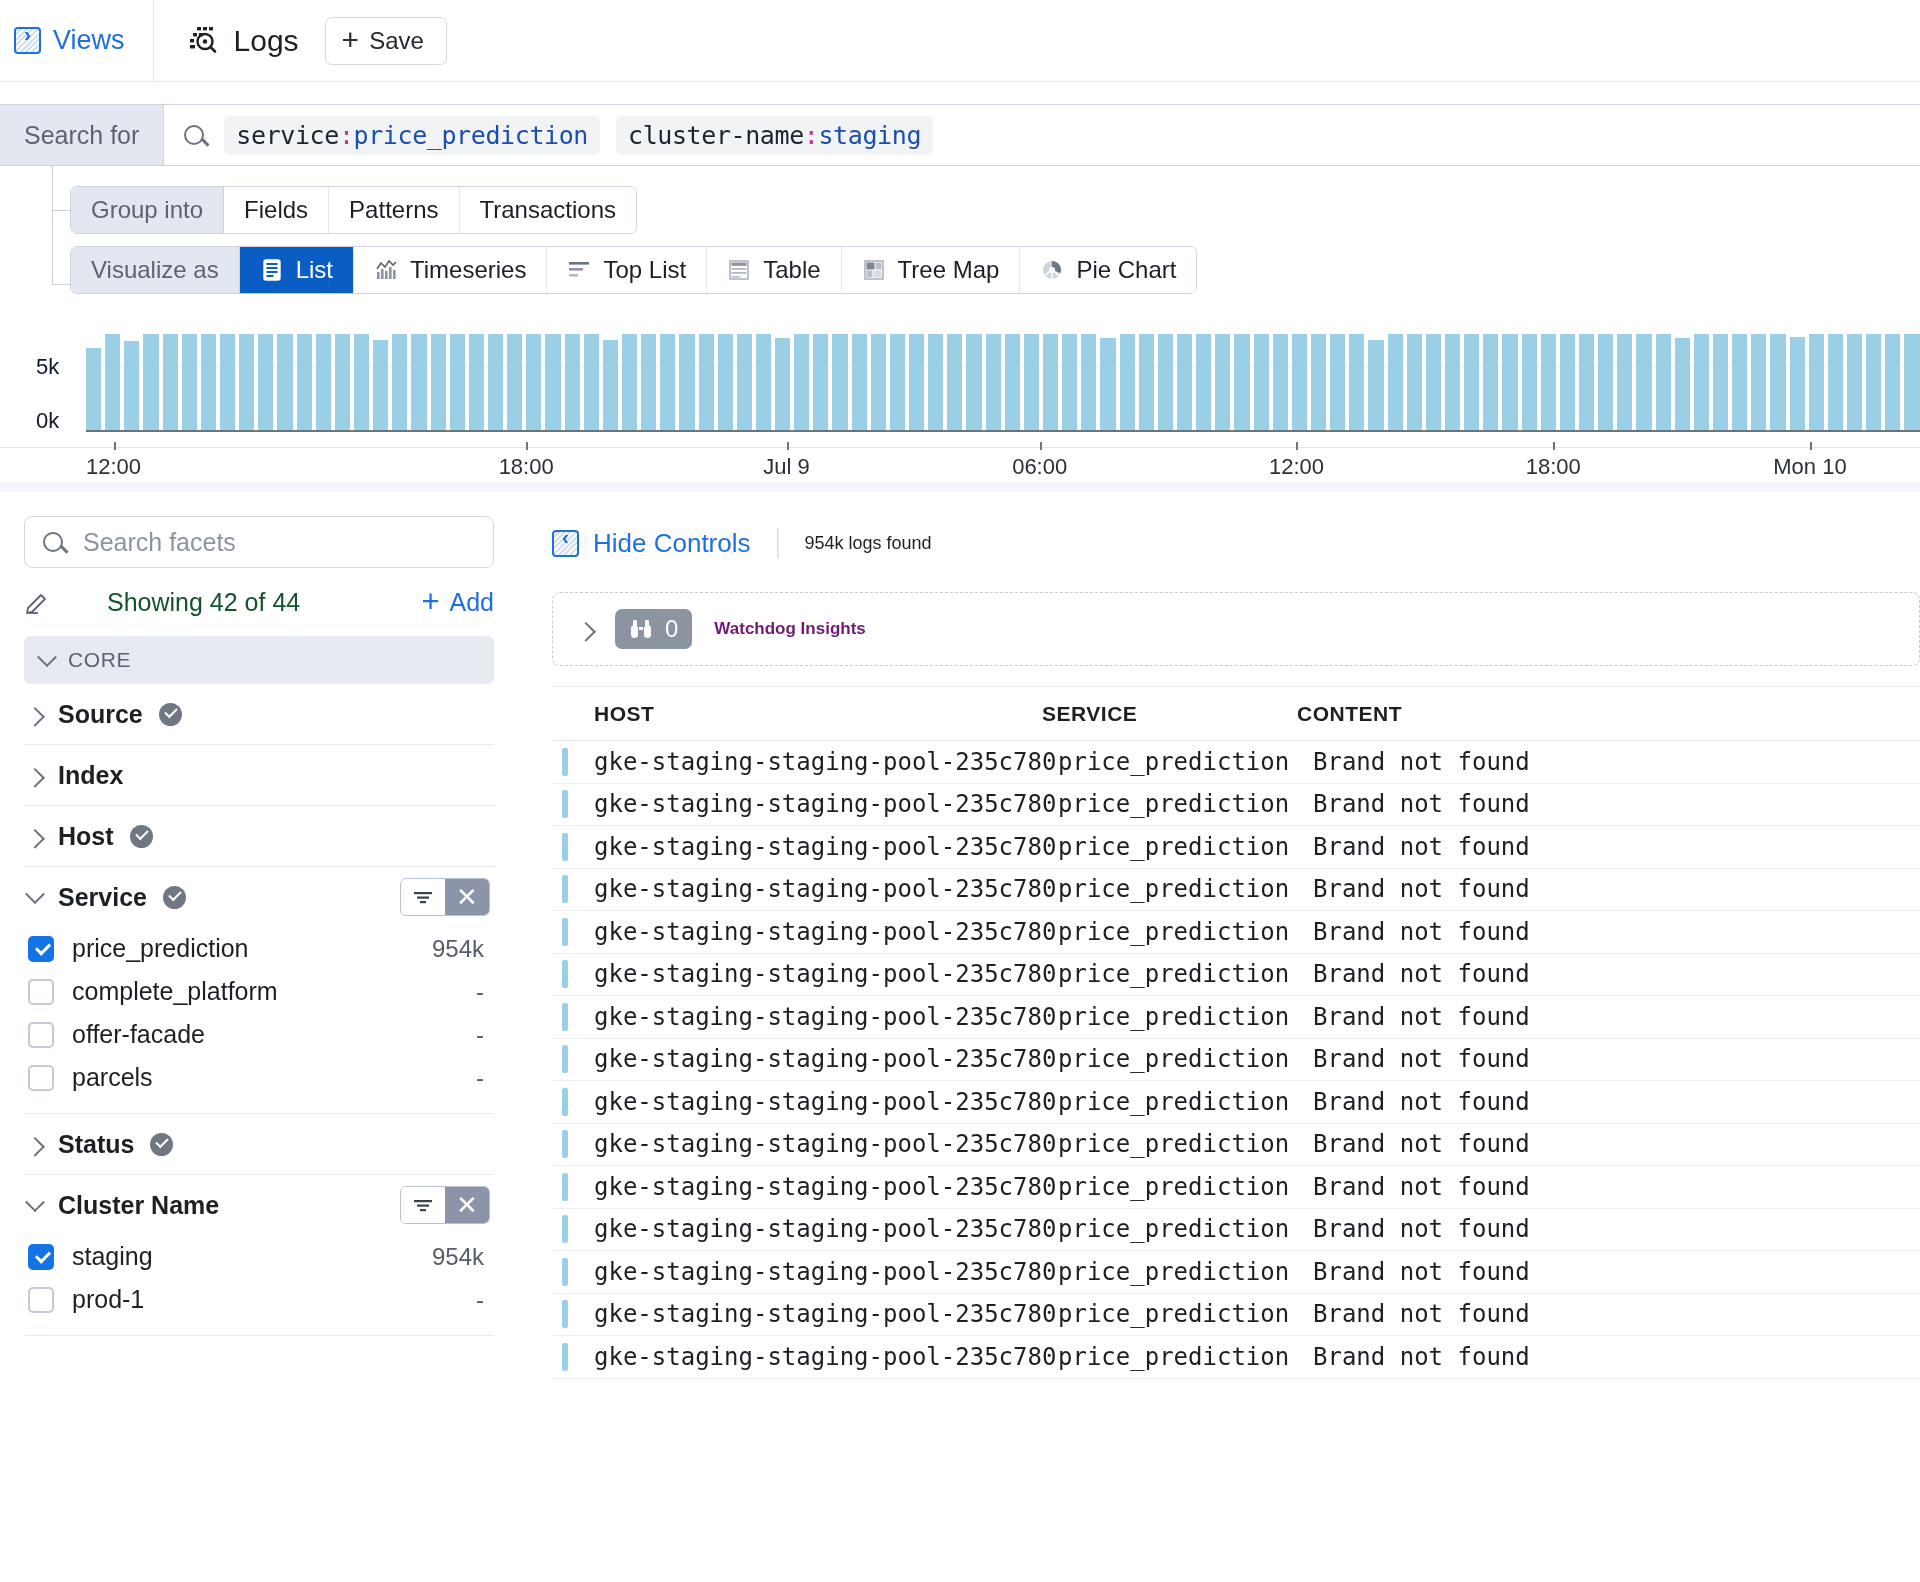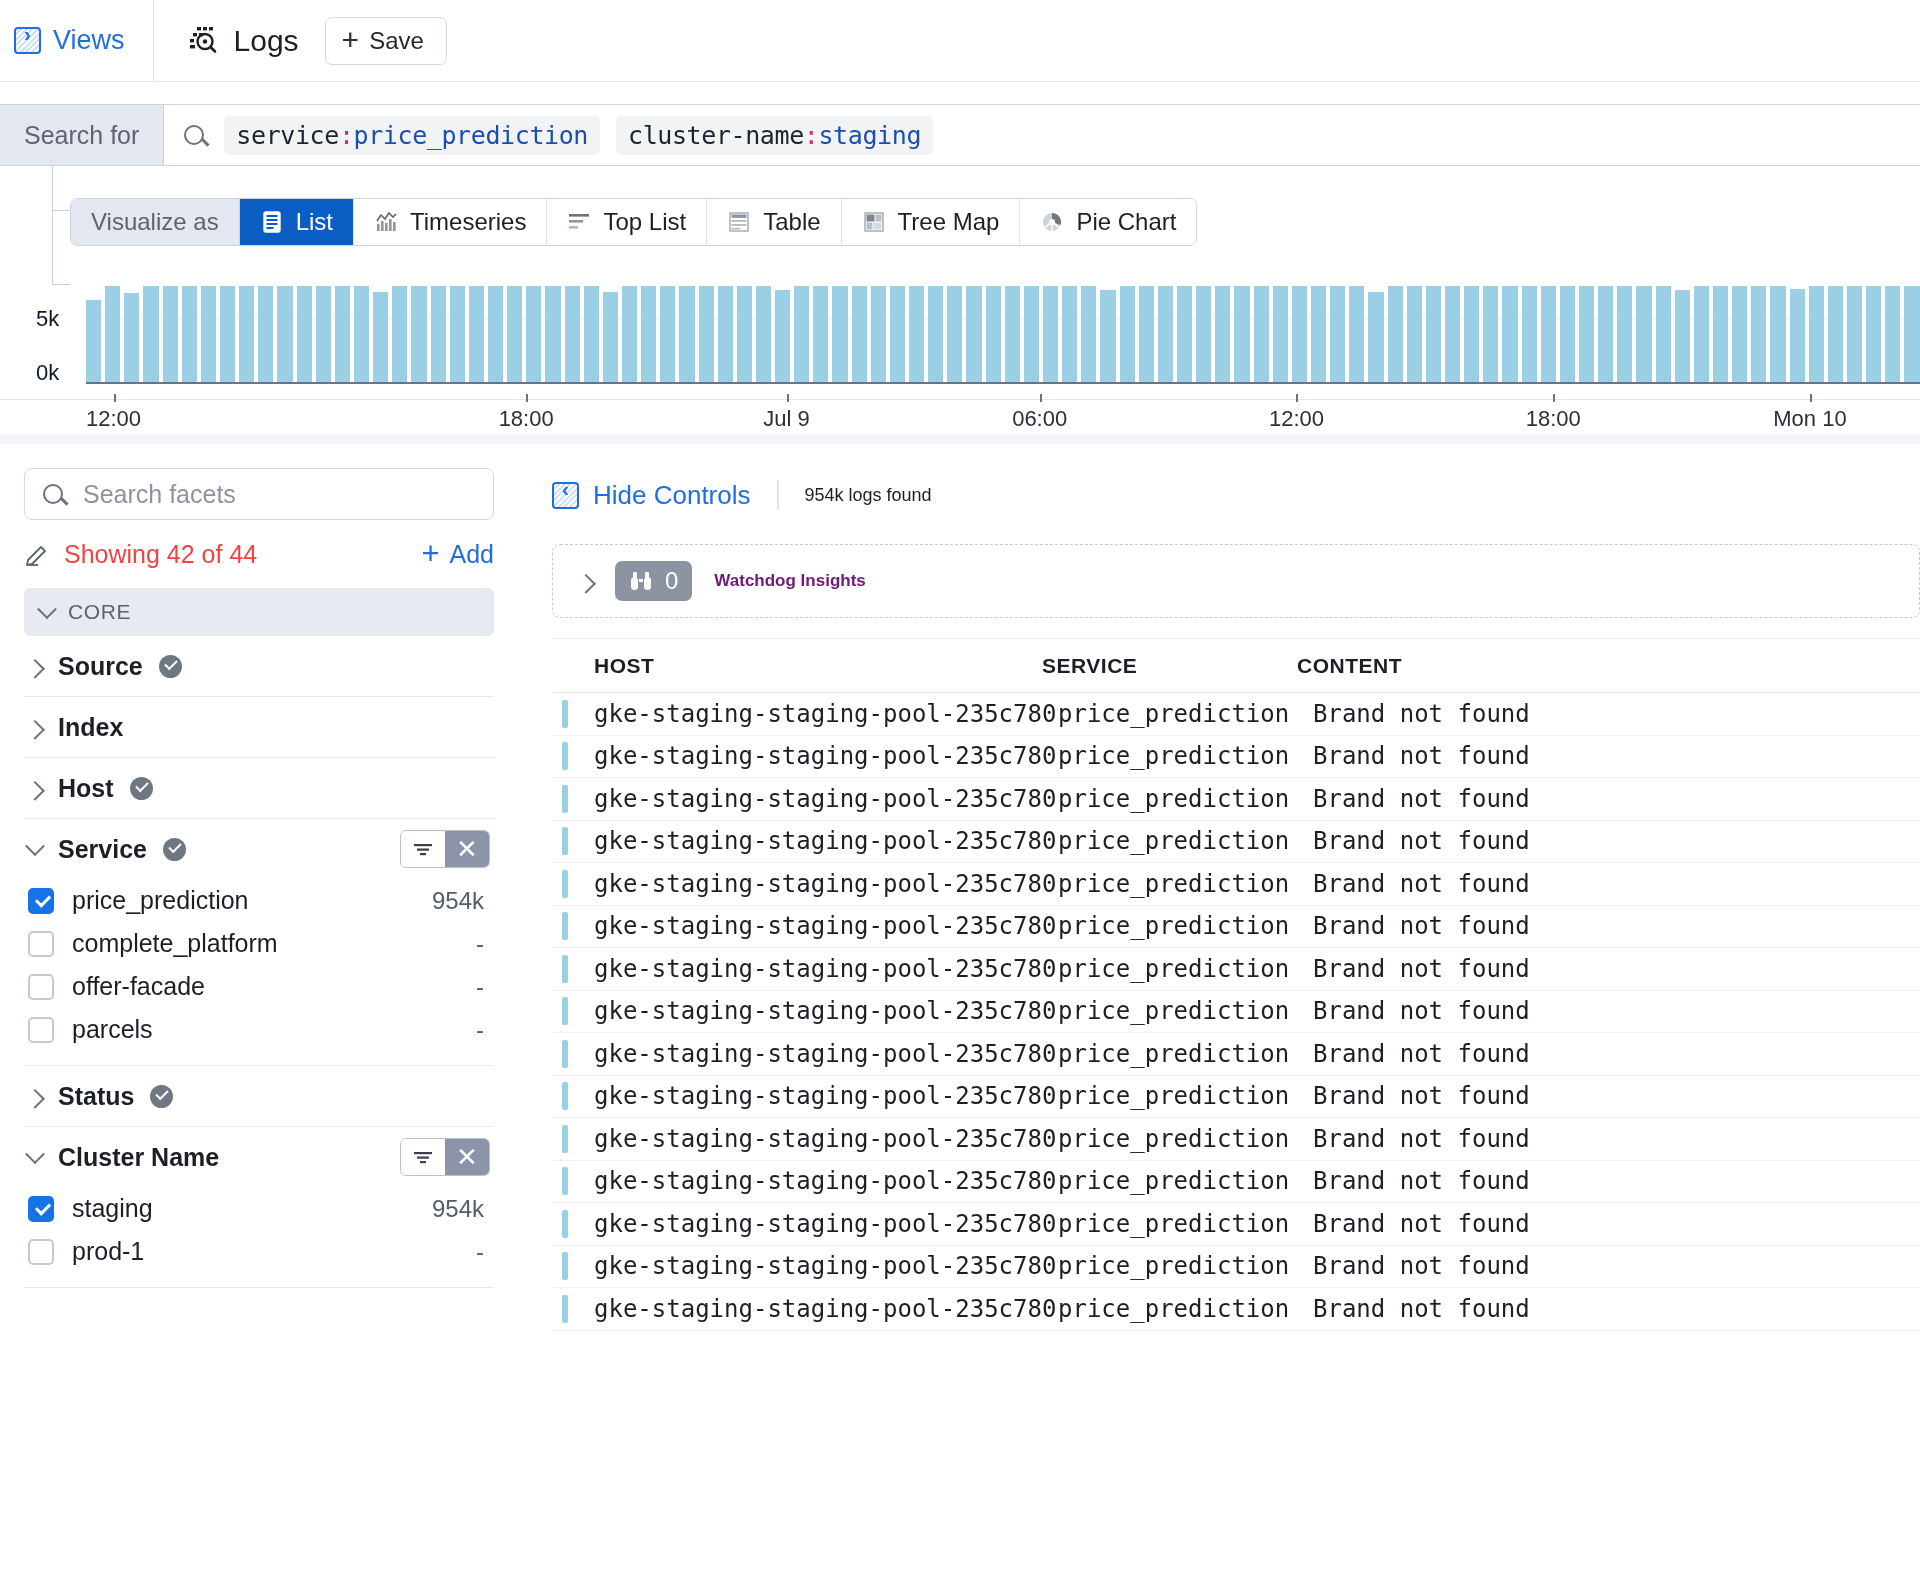--- a/index.html
+++ b/index.html
@@ -140,21 +140,21 @@
   #sidebar { width: 518px; padding: 24px 24px 0 24px; background: #fff; }
   #facet-search {
     display: flex; align-items: center; gap: 16px;
     border: 1px solid #d4d8e3; border-radius: 8px;
     height: 52px; padding: 0 18px;
   }
   #facet-search .ph { color: #8d949f; font-size: 25px; }
   #showing-row {
     display: flex; align-items: center; height: 68px; gap: 14px;
   }
-  #showing-row .txt { font-size: 25px; color: #ef4444; }
+  #showing-row .txt { font-size: 25px; color: #14532d; margin-left: 43px; }
   #add-btn { margin-left: auto; display: flex; align-items: center; gap: 10px;
              color: #1f6fdd; font-size: 25px; cursor: pointer; }
   #add-btn .plus { font-size: 31px; line-height: .7; }
   .pencil { width: 26px; height: 26px; flex: none; }
   #core-hdr {
     background: #e7eaf1; border-radius: 6px; height: 48px;
     display: flex; align-items: center; gap: 14px; padding: 0 16px;
     color: #5c6472; font-size: 21px; letter-spacing: .6px; cursor: pointer;
   }
   .chev { width: 14px; height: 14px; border-right: 2.6px solid #6a7180;
@@ -270,20 +270,32 @@
     </span>
   </div>
 </div>
 
 <div id="ctlwrap">
   <div class="tree-v" style="top:0px;height:118px;"></div>
   <div class="tree-l" style="top:44px;"></div>
   <div class="tree-l" style="top:118px;"></div>
 
   
+  <div class="segbar">
+    <div class="lead">Group into</div>
+    <div class="seg">
+        <span>Fields</span>
+      </div>
+    <div class="seg">
+        <span>Patterns</span>
+      </div>
+    <div class="seg">
+        <span>Transactions</span>
+      </div>
+  </div>
 
   <div style="height:12px"></div>
 
   
   <div class="segbar">
     <div class="lead">Visualize as</div>
 
     <div class="seg active">
       <svg class="vic" viewBox="0 0 24 24">
         <rect x="4" y="2" width="16" height="20" rx="2" fill="#fff" stroke="#fff" stroke-width="1.4"></rect>

